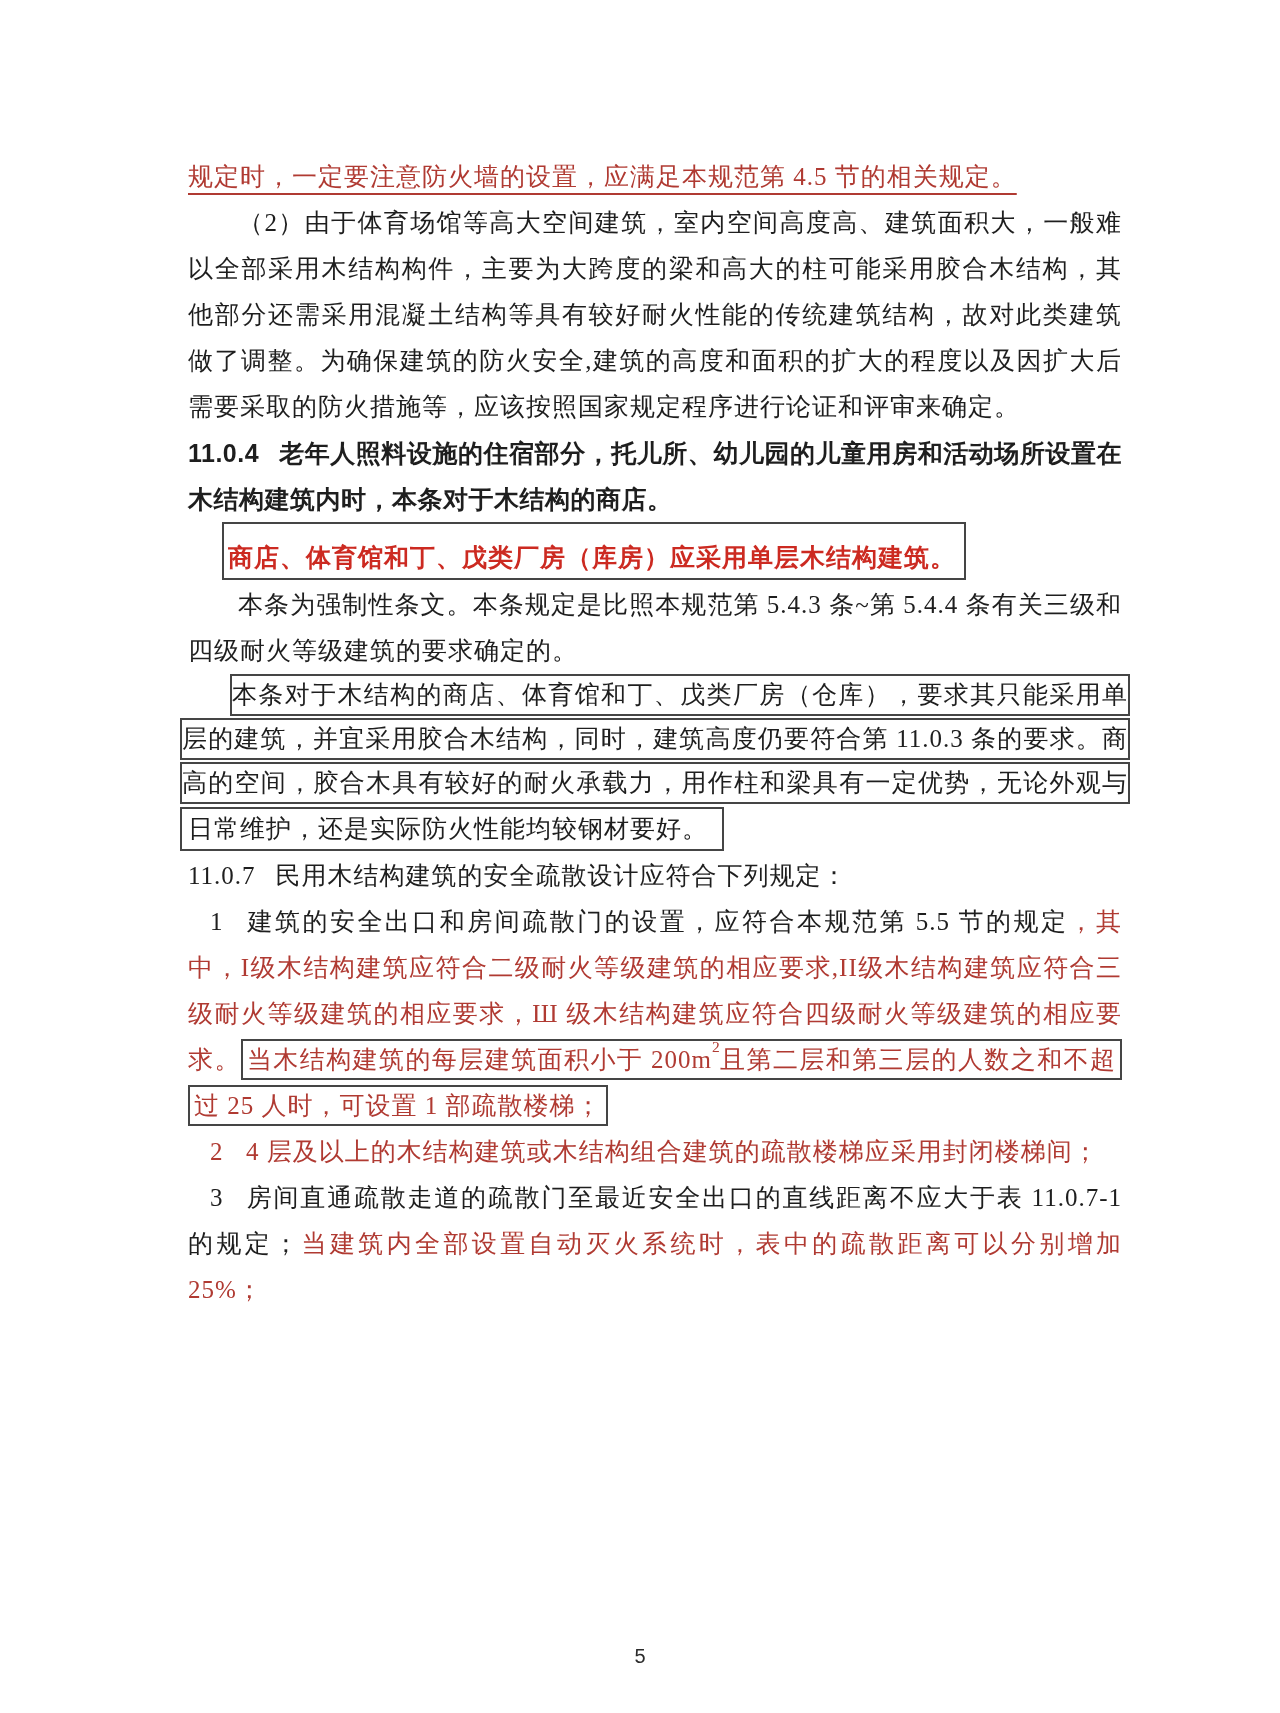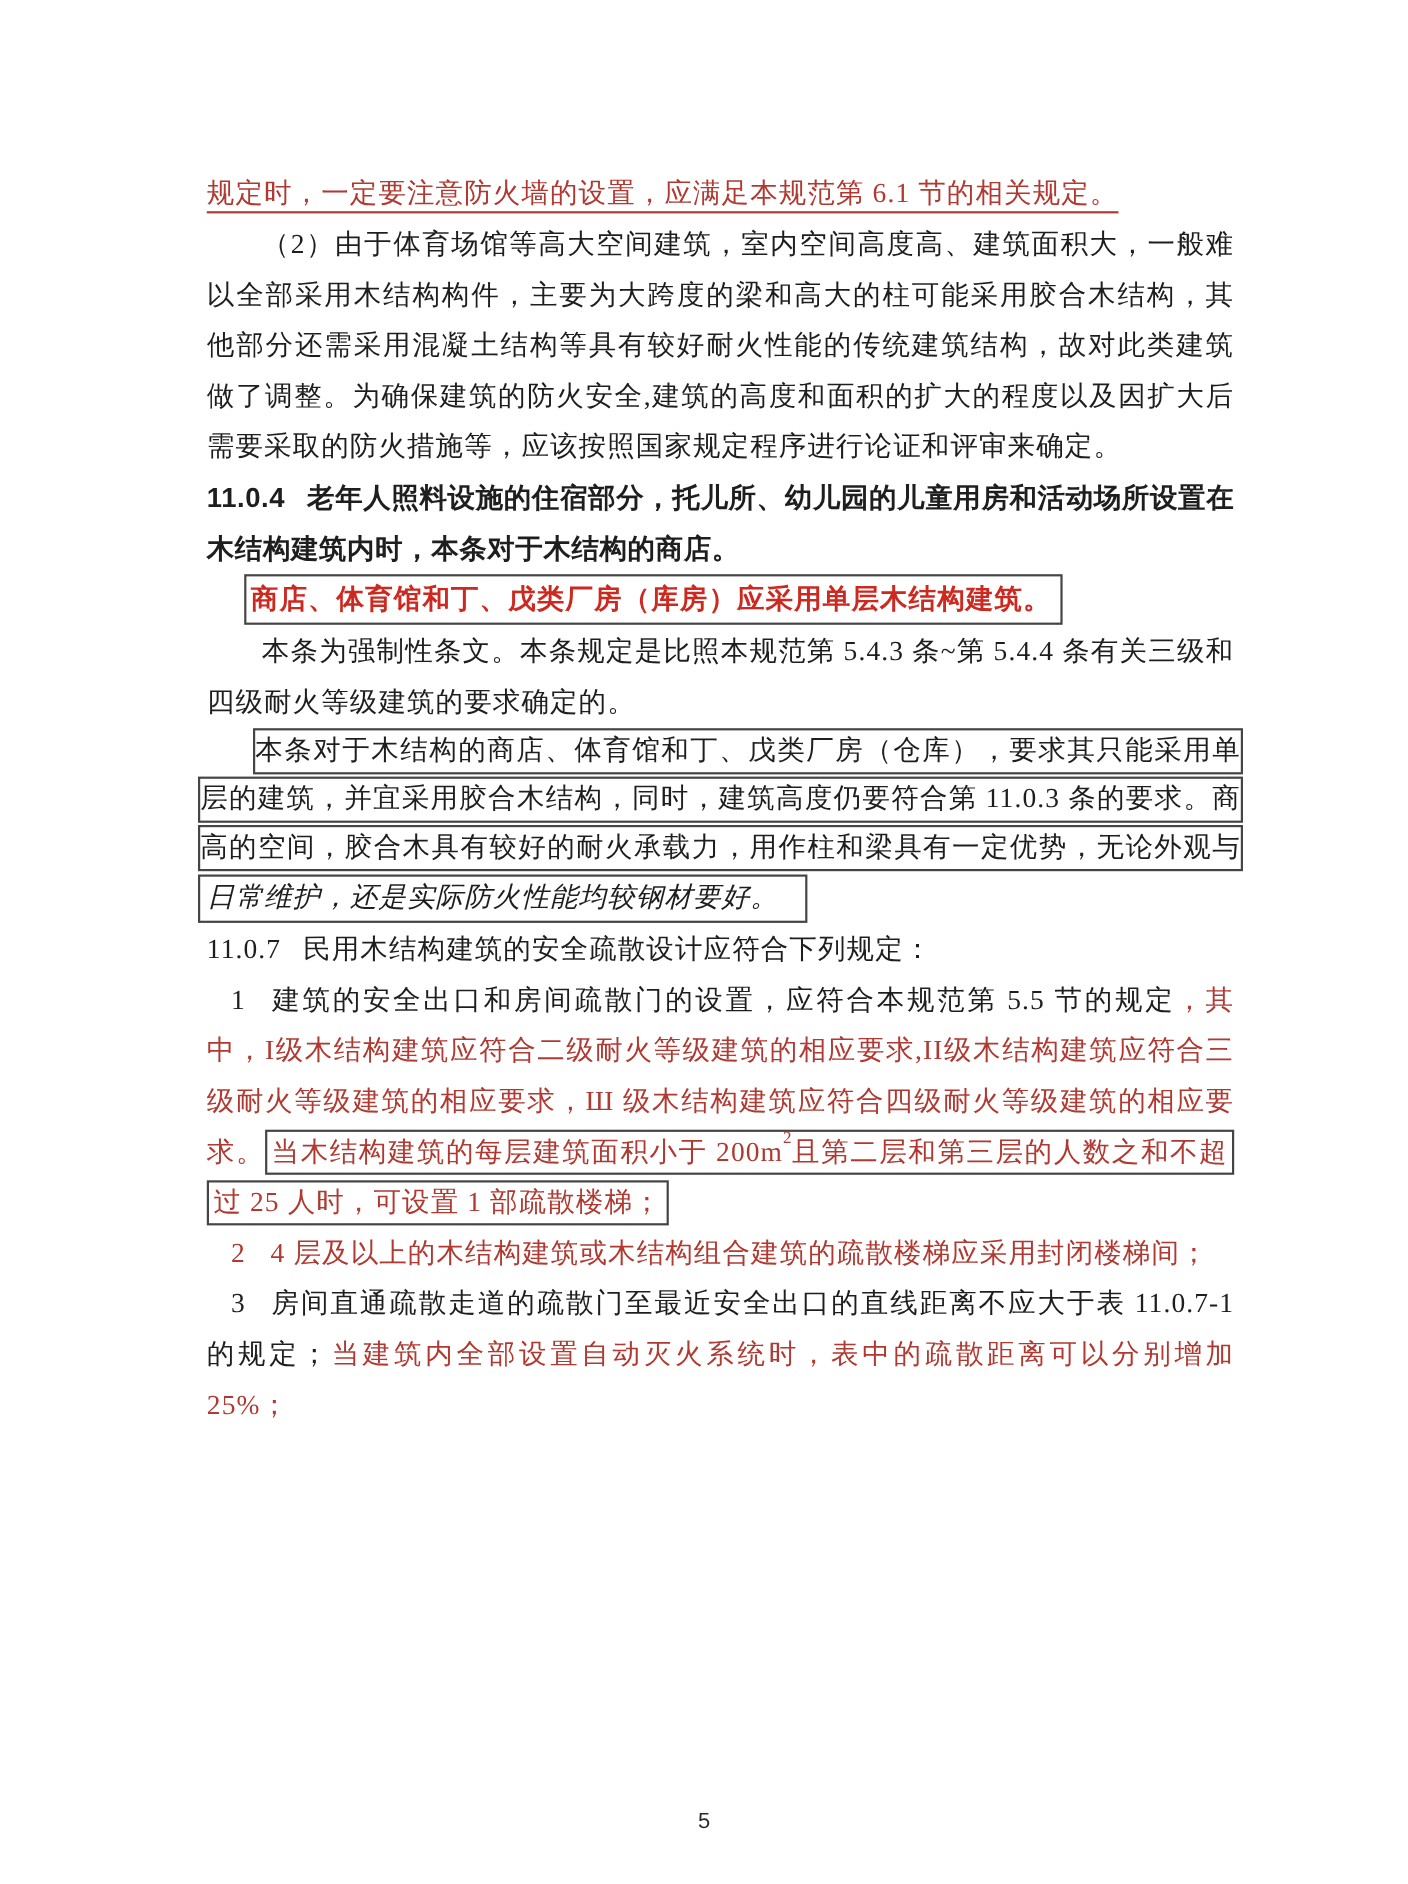--- a/index.html
+++ b/index.html
@@ -55,21 +55,21 @@
   .clause-plain .clause-num{margin-right:0.8em;}
 
   .red-box-row{
     line-height:48px;
     margin-left:34px !important;
     text-align:left;
   }
   .red-box{
     display:inline-block;
     border:2px solid var(--box-border);
-    padding:0 8px 0 4px;
+    padding:12px 8px 0 4px;
     line-height:42px;
     color:var(--bright-red);
     font-family:"Liberation Sans", sans-serif;
     font-weight:700;
   }
 
   .expl-header{
     font-family:"Liberation Sans", sans-serif;
     font-weight:700;
   }
@@ -85,22 +85,21 @@
     text-align-last:justify;
   }
   .boxed-line.first{
     margin-left:42px !important;
     width:calc(100% - 34px);
   }
   .boxed-line.short{
     display:inline-block;
     width:auto;
     text-align-last:auto;
-    padding-right:24px;
-    font-style:italic;
+    padding-right:14px;
   }
 
   .red-inline-box{
     color:var(--red-text);
     border:2px solid var(--box-border);
     padding:5px 4px;
     -webkit-box-decoration-break:clone;
     box-decoration-break:clone;
   }
   .red-inline-box sup{
@@ -120,21 +119,21 @@
     font-size:20px;
     color:#2b2b2b;
   }
 </style>
 </head>
 <body>
 
 <div class="page">
   <div class="content">
 
-    <div class="red-u">规定时，一定要注意防火墙的设置，应满足本规范第 6.1 节的相关规定。</div>
+    <div class="red-u">规定时，一定要注意防火墙的设置，应满足本规范第 4.5 节的相关规定。</div>
 
     <p class="indent">（2）由于体育场馆等高大空间建筑，室内空间高度高、建筑面积大，一般难以全部采用木结构构件，主要为大跨度的梁和高大的柱可能采用胶合木结构，其他部分还需采用混凝土结构等具有较好耐火性能的传统建筑结构，故对此类建筑做了调整。为确保建筑的防火安全,建筑的高度和面积的扩大的程度以及因扩大后需要采取的防火措施等，应该按照国家规定程序进行论证和评审来确定。</p>
 
     <p class="clause-heading"><span class="clause-num">11.0.4</span><span>老年人照料设施的住宿部分，托儿所、幼儿园的儿童用房和活动场所设置在木结构建筑内时，本条对于木结构的商店。</span></p>
 
     <div class="red-box-row"><span class="red-box">商店、体育馆和丁、戊类厂房（库房）应采用单层木结构建筑。</span></div>
 
 
     <p class="indent">本条为强制性条文。本条规定是比照本规范第 5.4.3 条~第 5.4.4 条有关三级和四级耐火等级建筑的要求确定的。</p>
 

